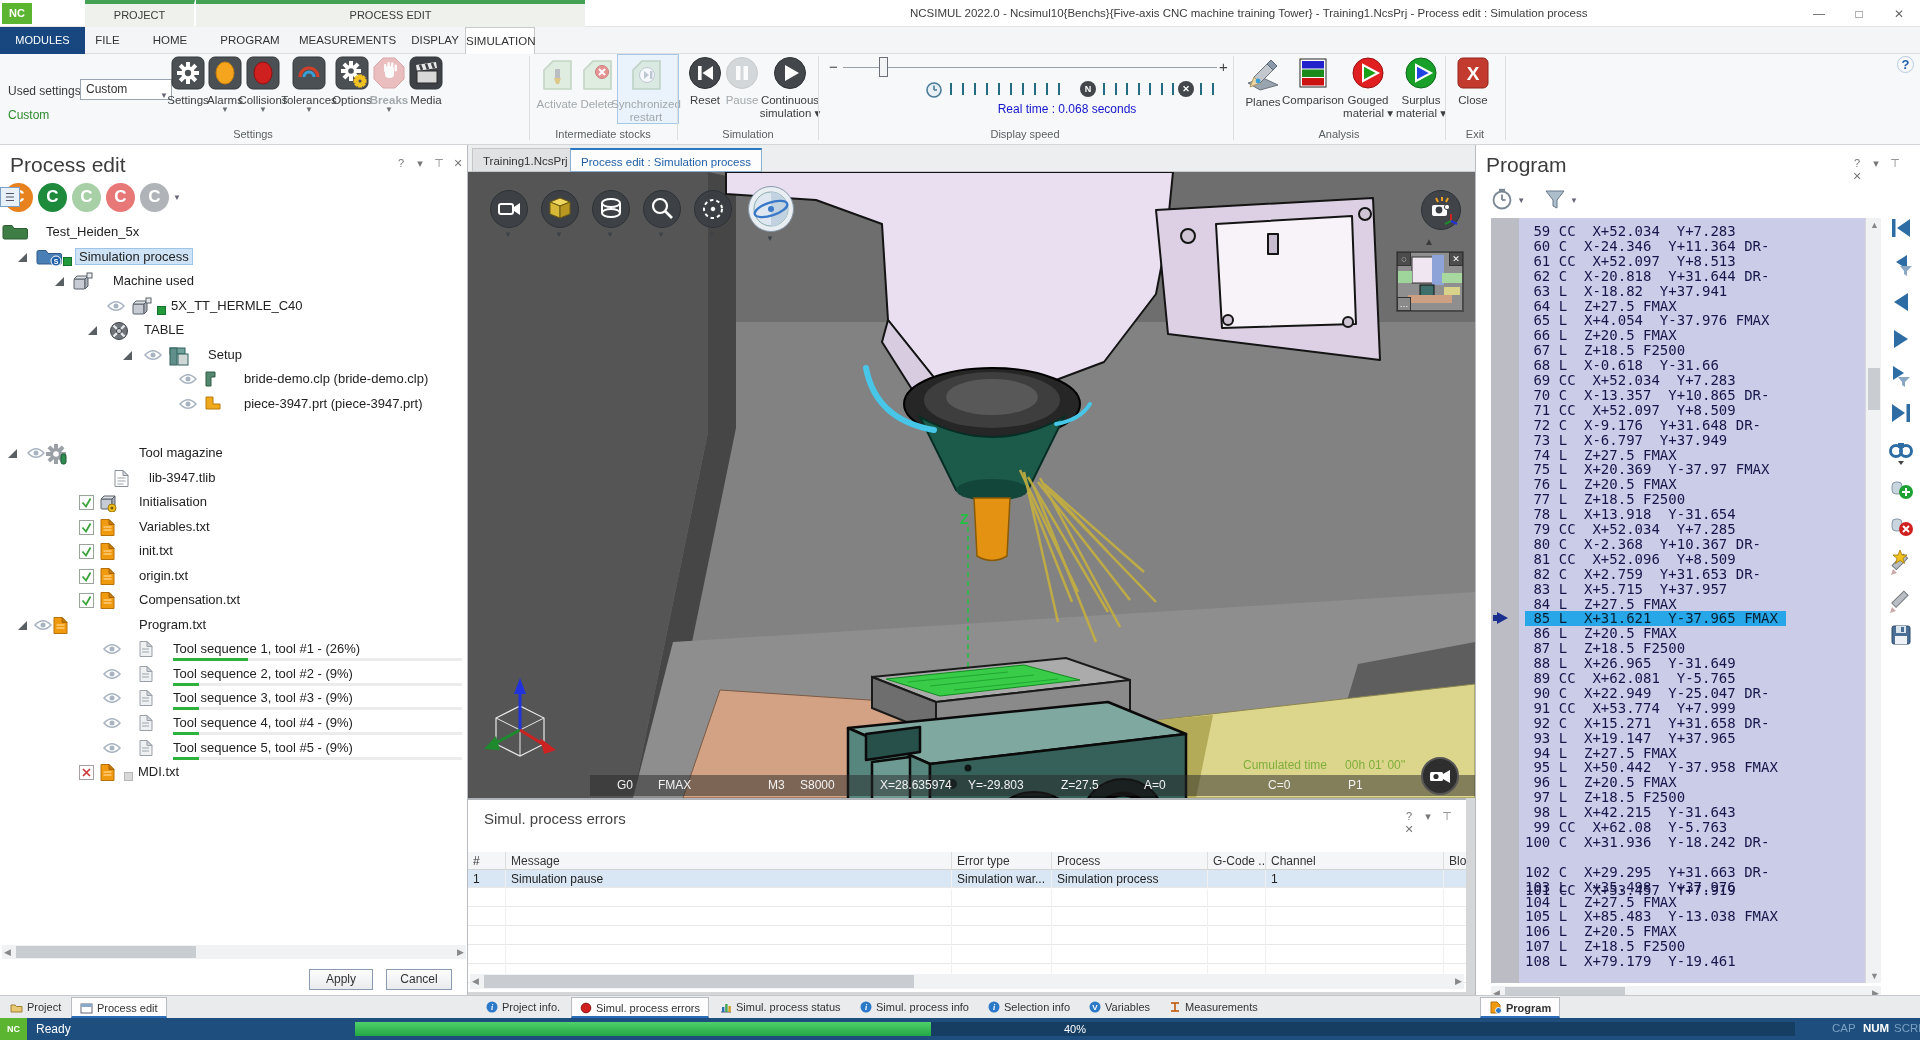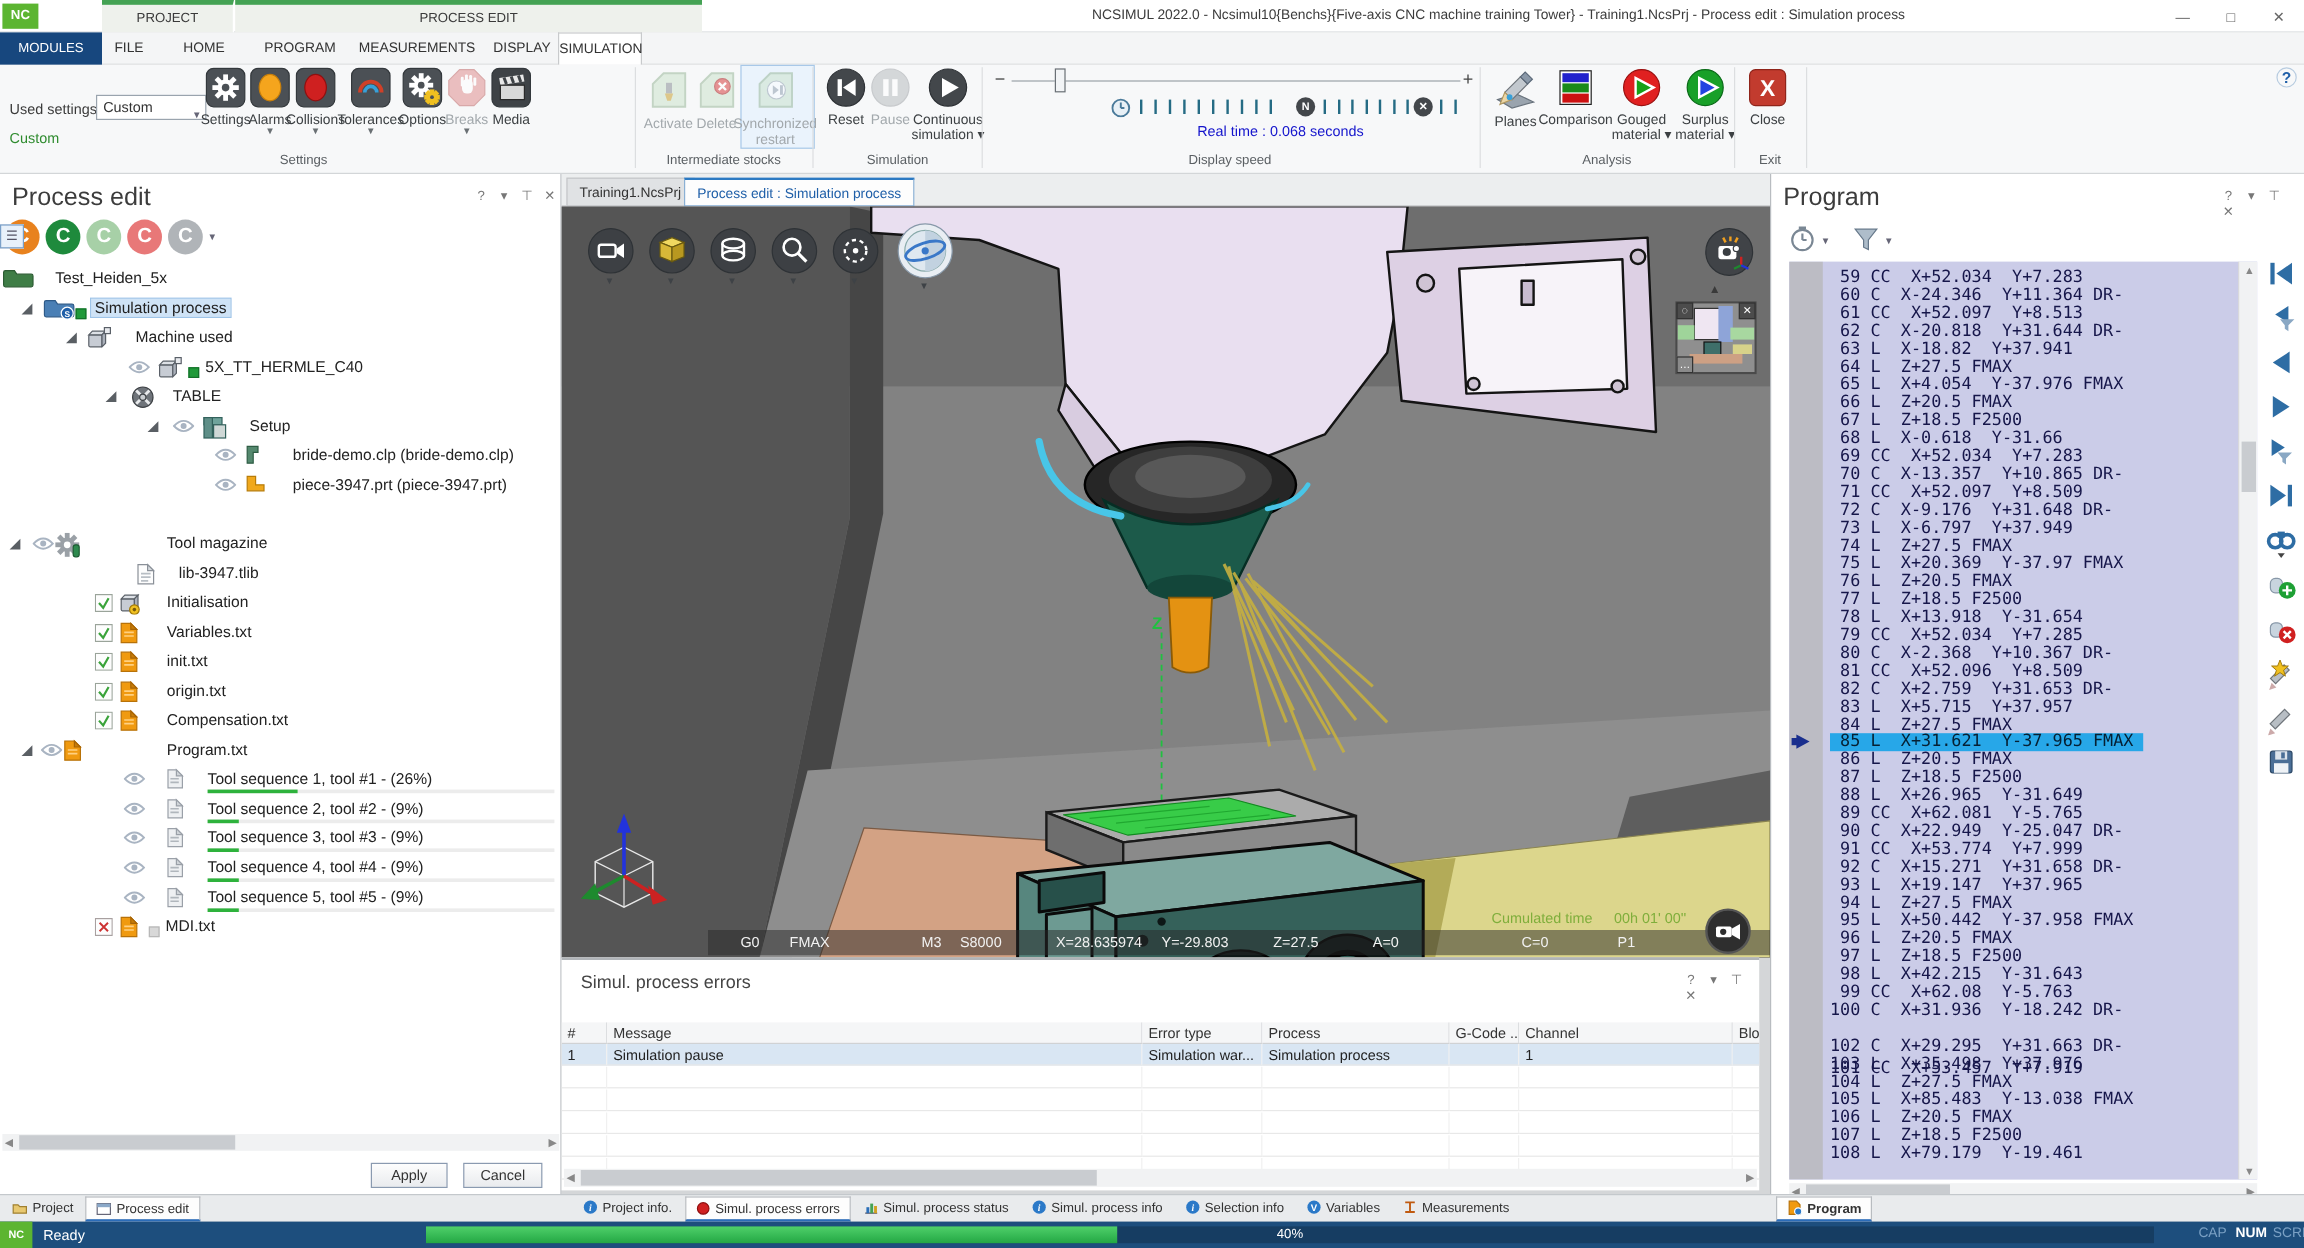--- a/index.html
+++ b/index.html
@@ -182,21 +182,21 @@
             </g>
             <g transform="translate(25,25)" fill="#f0c020">
               <rect x="-2" y="-6.5" width="4" height="13"></rect>
               <rect x="-6.5" y="-2" width="13" height="4"></rect>
               <rect x="-2" y="-6.5" width="4" height="13" transform="rotate(45)"></rect>
               <rect x="-2" y="-6.5" width="4" height="13" transform="rotate(-45)"></rect>
               <circle r="3.375"></circle>
               <circle r="1.575" fill="#4b5055"></circle>
             </g>
           </svg></span><div class="rlabel">Options</div></div>
-      <div class="ribtn disabled" style="left: 354px;"><span class="ric"><svg width="34" height="34">
+      <div class="ribtn disabled" style="left: 354px; font-weight: bold;"><span class="ric"><svg width="34" height="34">
             <polygon points="11,2 23,2 32,11 32,23 23,32 11,32 2,23 2,11" fill="#e09090" stroke="#c06868"></polygon>
             <rect x="13" y="10" width="9" height="12" rx="4" fill="#fff"></rect>
             <rect x="12" y="8" width="2.4" height="8" rx="1" fill="#fff"></rect>
             <rect x="15.5" y="6" width="2.4" height="8" rx="1" fill="#fff"></rect>
             <rect x="19" y="6.5" width="2.4" height="8" rx="1" fill="#fff"></rect>
             <rect x="22.5" y="8.5" width="2.4" height="7" rx="1" fill="#fff"></rect>
           </svg></span><div class="rlabel">Breaks</div><div class="caret">▼</div></div>
       <div class="ribtn" style="left: 391px;"><span class="ric"><svg width="34" height="34">
             <rect x="1" y="1" width="32" height="32" rx="6" fill="#3e4246" stroke="#33383c"></rect>
             <polygon points="7,9 27,6 28,12 8,15" fill="#e8e8e8"></polygon>

